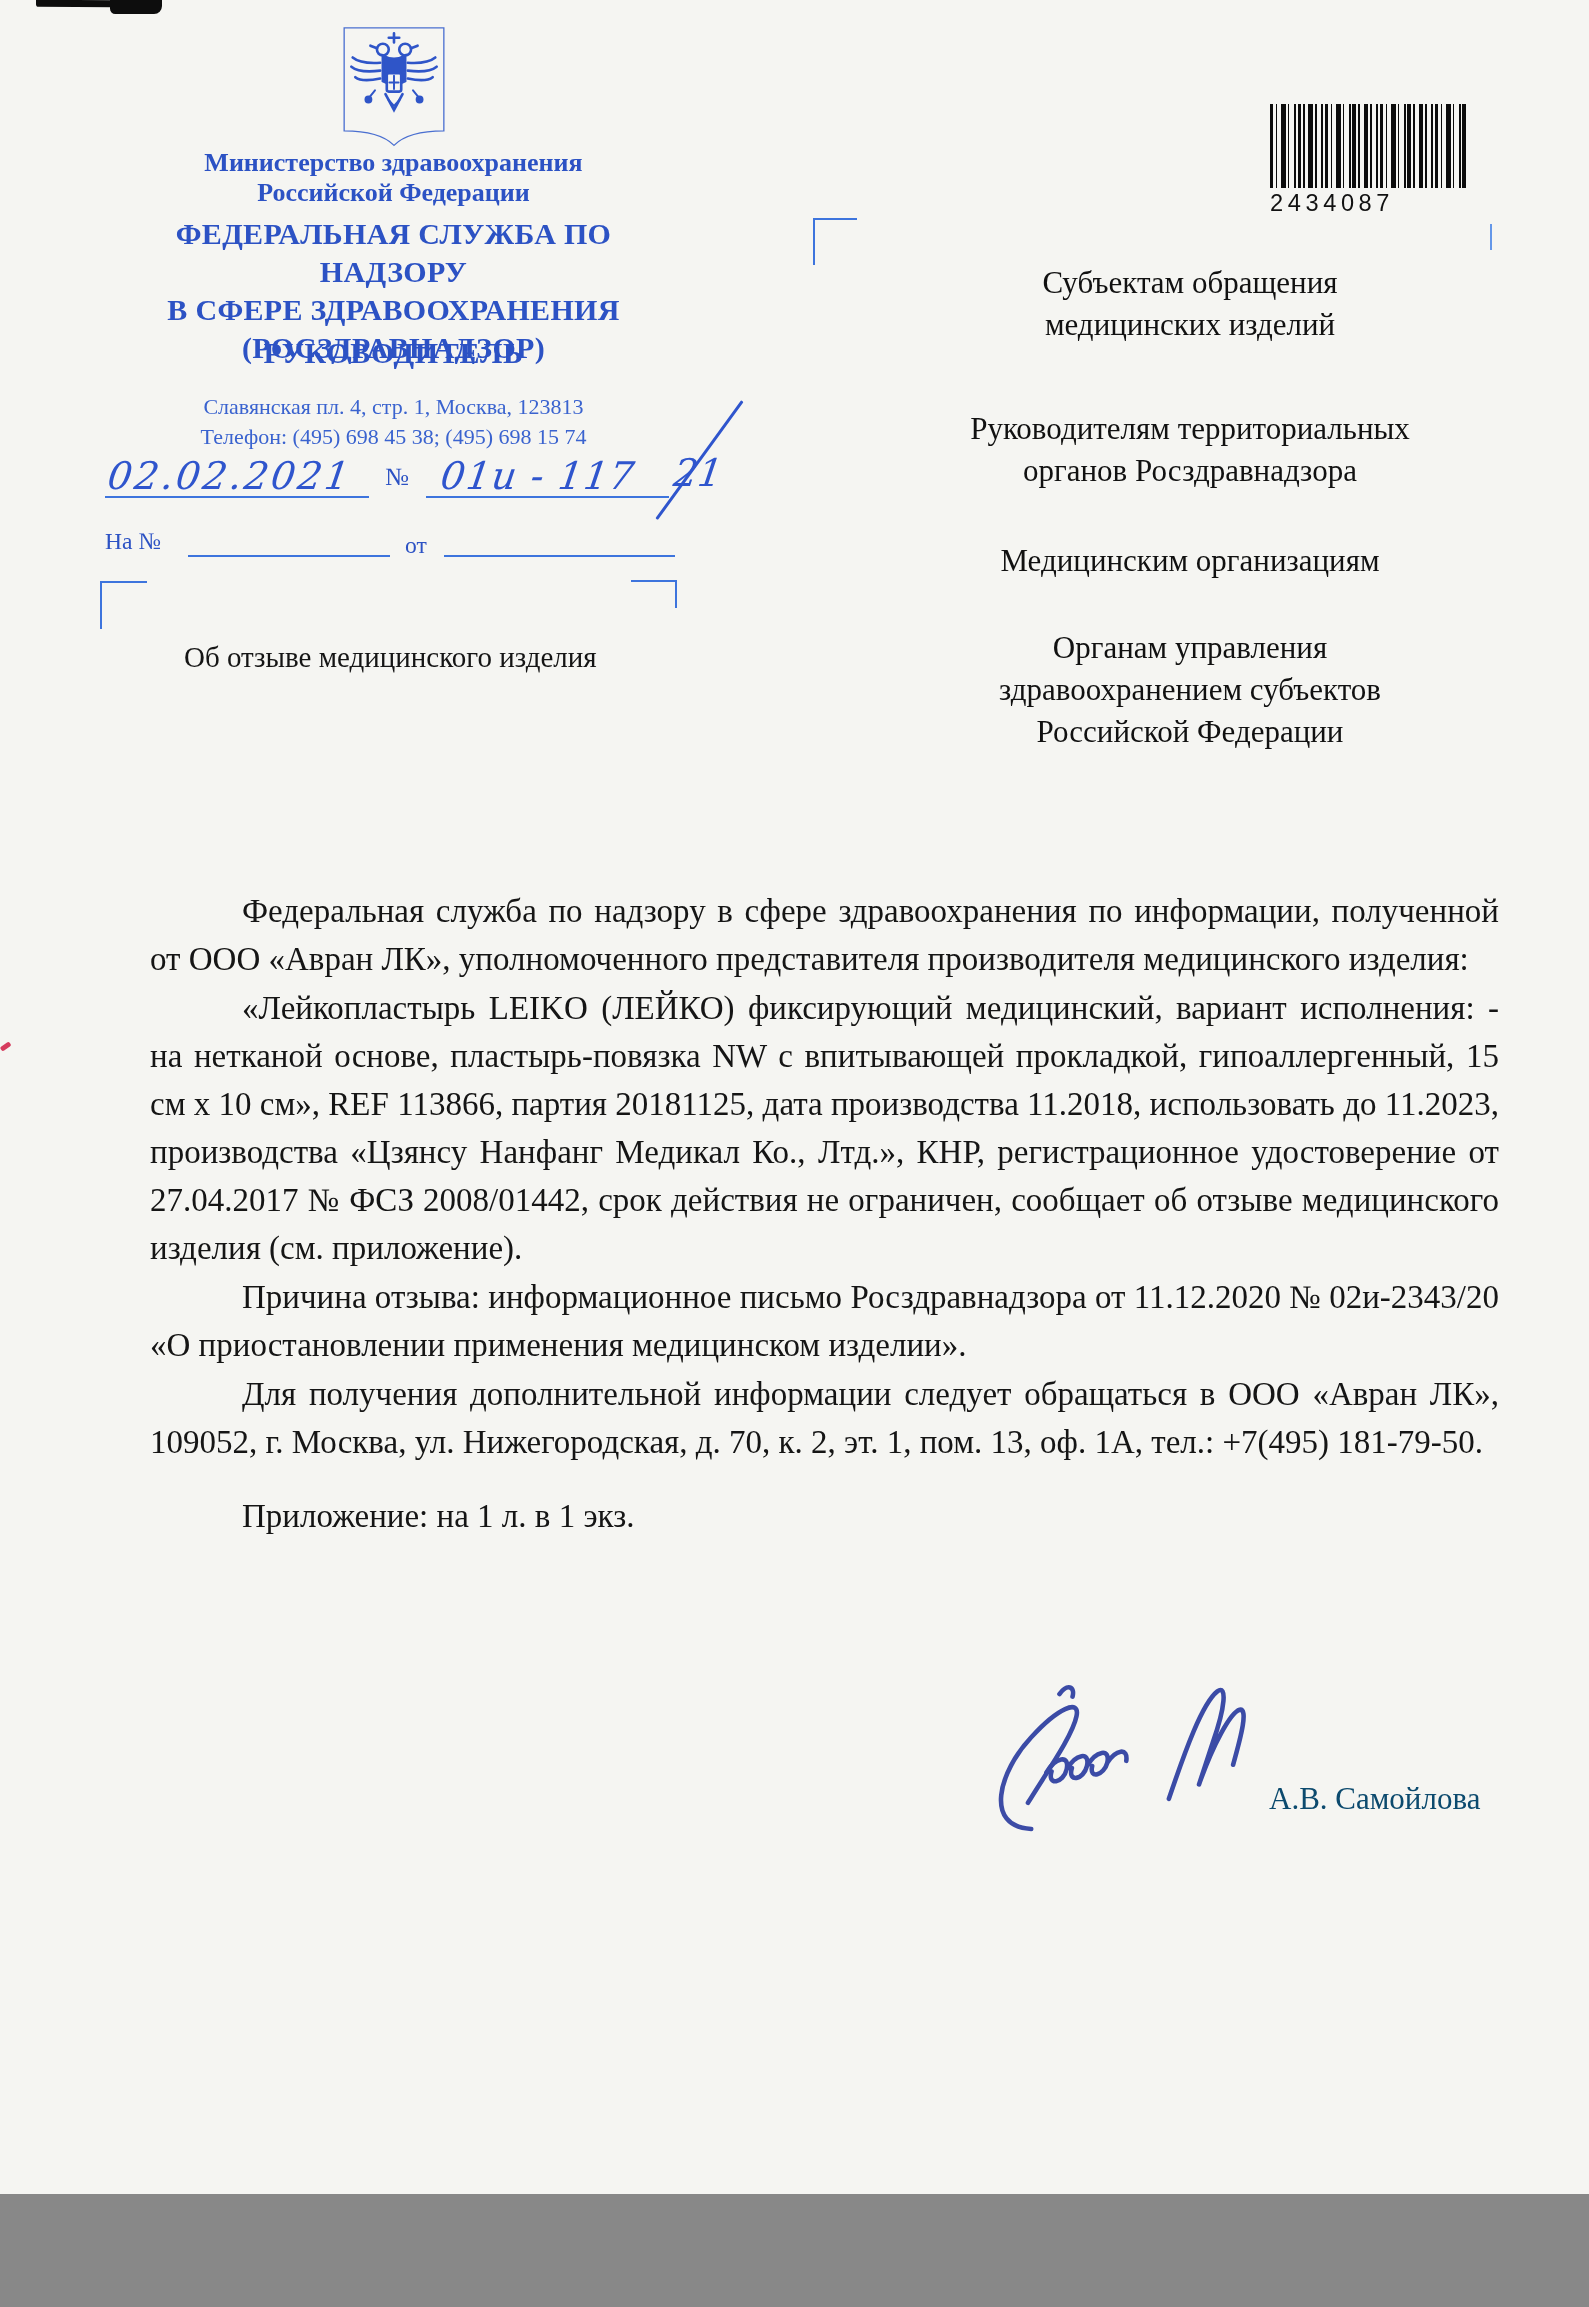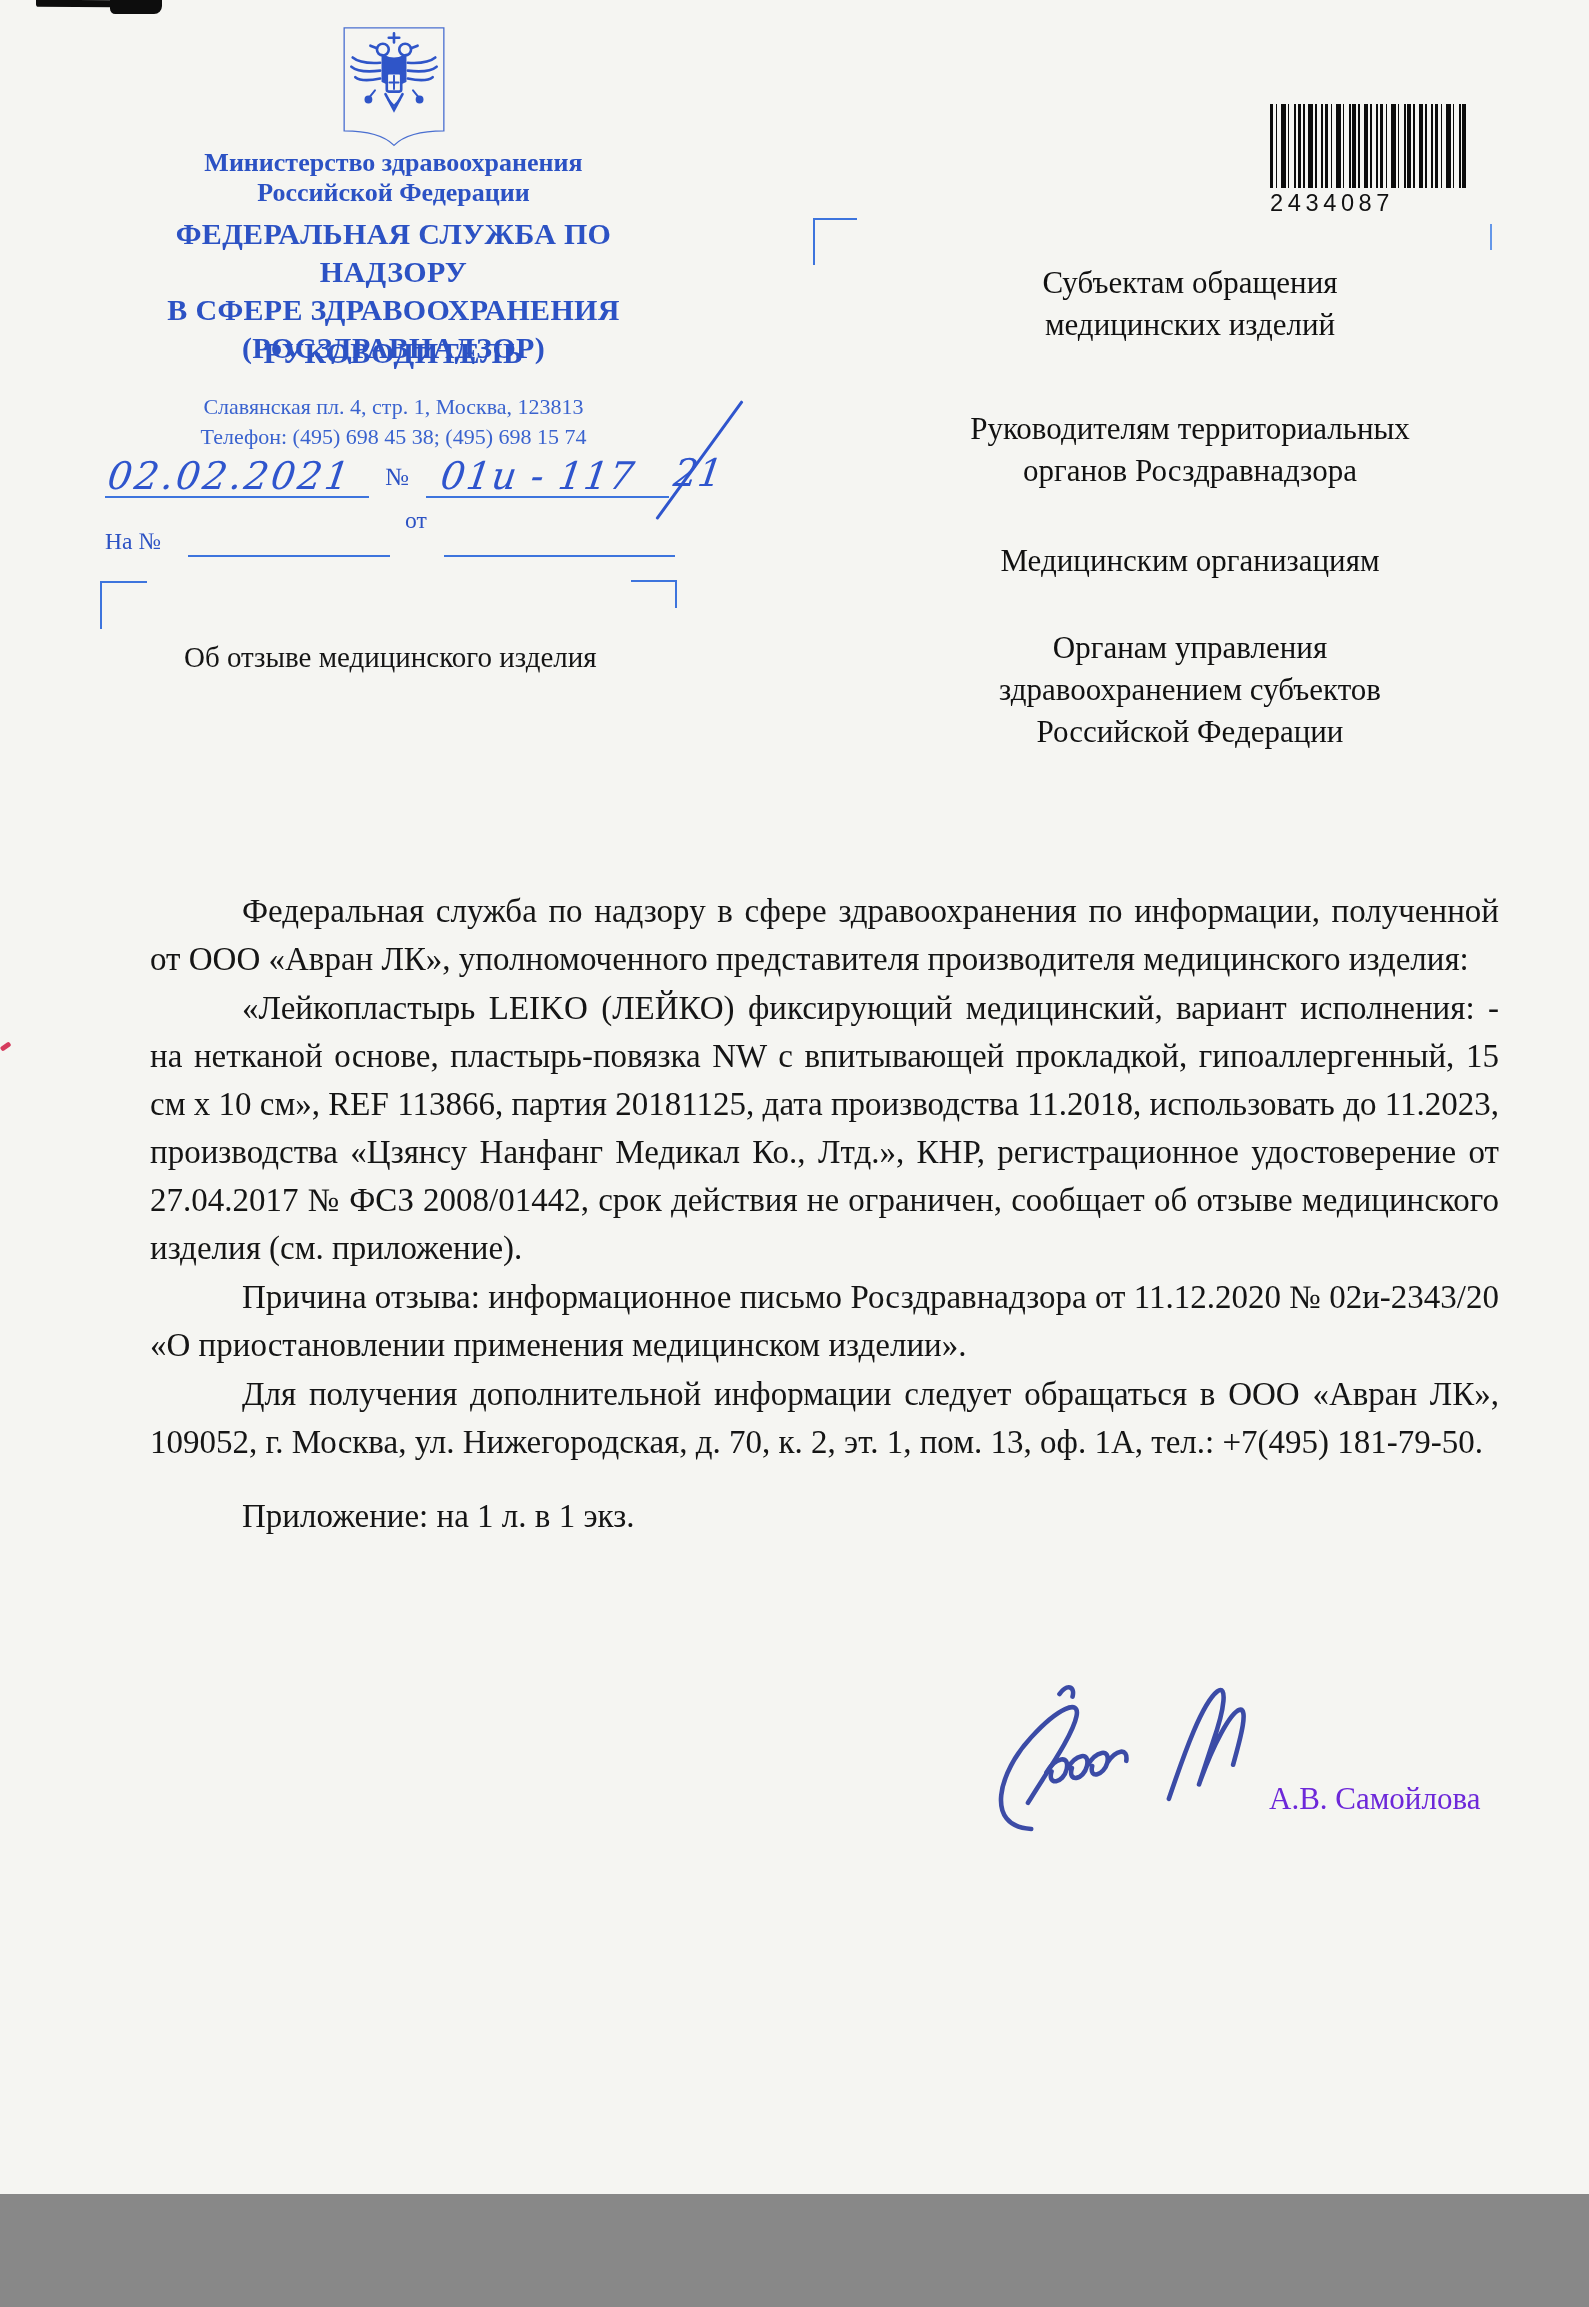--- a/index.html
+++ b/index.html
@@ -32,21 +32,21 @@
   .hand-num2{left:674px;top:451px;}
   .num-sign{position:absolute;left:385px;top:463px;font-size:25px;color:#2c52c4;}
   .slash{position:absolute;left:698px;top:387px;width:2.6px;height:146px;background:#2f55cd;border-radius:1.3px;transform:rotate(36deg);}
   .u-line{position:absolute;height:0;border-top:2px solid #3d74dd;}
   .ul-1{left:105px;top:496px;width:264px;}
   .ul-2{left:426px;top:496px;width:243px;}
   .ul-3{left:188px;top:555px;width:202px;}
   .ul-4{left:444px;top:555px;width:231px;}
   .reply-label{position:absolute;font-size:23.6px;color:#2c52c4;}
   .na{left:105px;top:528px;}
-  .ot{left:405px;top:507px;}
+  .ot{left:405px;top:532px;}
 
   
   .corner{position:absolute;border:0 solid #3d74dd;}
   .c-bl{left:100px;top:581px;width:45px;height:46px;border-top-width:2px;border-left-width:2px;}
   .c-br{left:631px;top:580px;width:44px;height:26px;border-top-width:2px;border-right-width:2px;}
   .c-addr{left:813px;top:218px;width:42px;height:45px;border-top-width:2.6px;border-left-width:2.6px;}
 
   
   .barcode{position:absolute;left:1270px;top:104px;width:198px;height:84px;
     background:repeating-linear-gradient(90deg,#0c0c0c 0 3.3px,transparent 3.3px 5.9px,#0c0c0c 5.9px 7.2px,transparent 7.2px 11px,#0c0c0c 11px 15.7px,transparent 15.7px 17.7px,#0c0c0c 17.7px 19px,transparent 19px 23.6px,#0c0c0c 23.6px 25.6px,transparent 25.6px 27.5px);}
@@ -60,21 +60,21 @@
   
   .subject{position:absolute;left:184px;top:641px;font-size:29px;color:#151515;}
 
   
   .body-block{position:absolute;left:149px;top:886px;width:1351px;font-size:33px;line-height:48px;text-align:justify;}
   .body-block p{margin:1px;text-indent:92px;}
   .attachment{margin-top:26px !important;text-align:left;}
 
   
   .sign-svg{position:absolute;left:969px;top:1673px;}
-  .signer{position:absolute;left:1269px;top:1781px;font-size:31px;color:#6d28d9;white-space:nowrap;}
+  .signer{position:absolute;left:1269px;top:1781px;font-size:31px;color:#0c4a6e;white-space:nowrap;}
 </style>
 </head>
 <body>
 
 <div class="page">
 
   <div class="artifact-a"></div>
   <div class="artifact-b"></div>
   <div class="red-mark"></div>
   <div class="edge-tick"></div>

